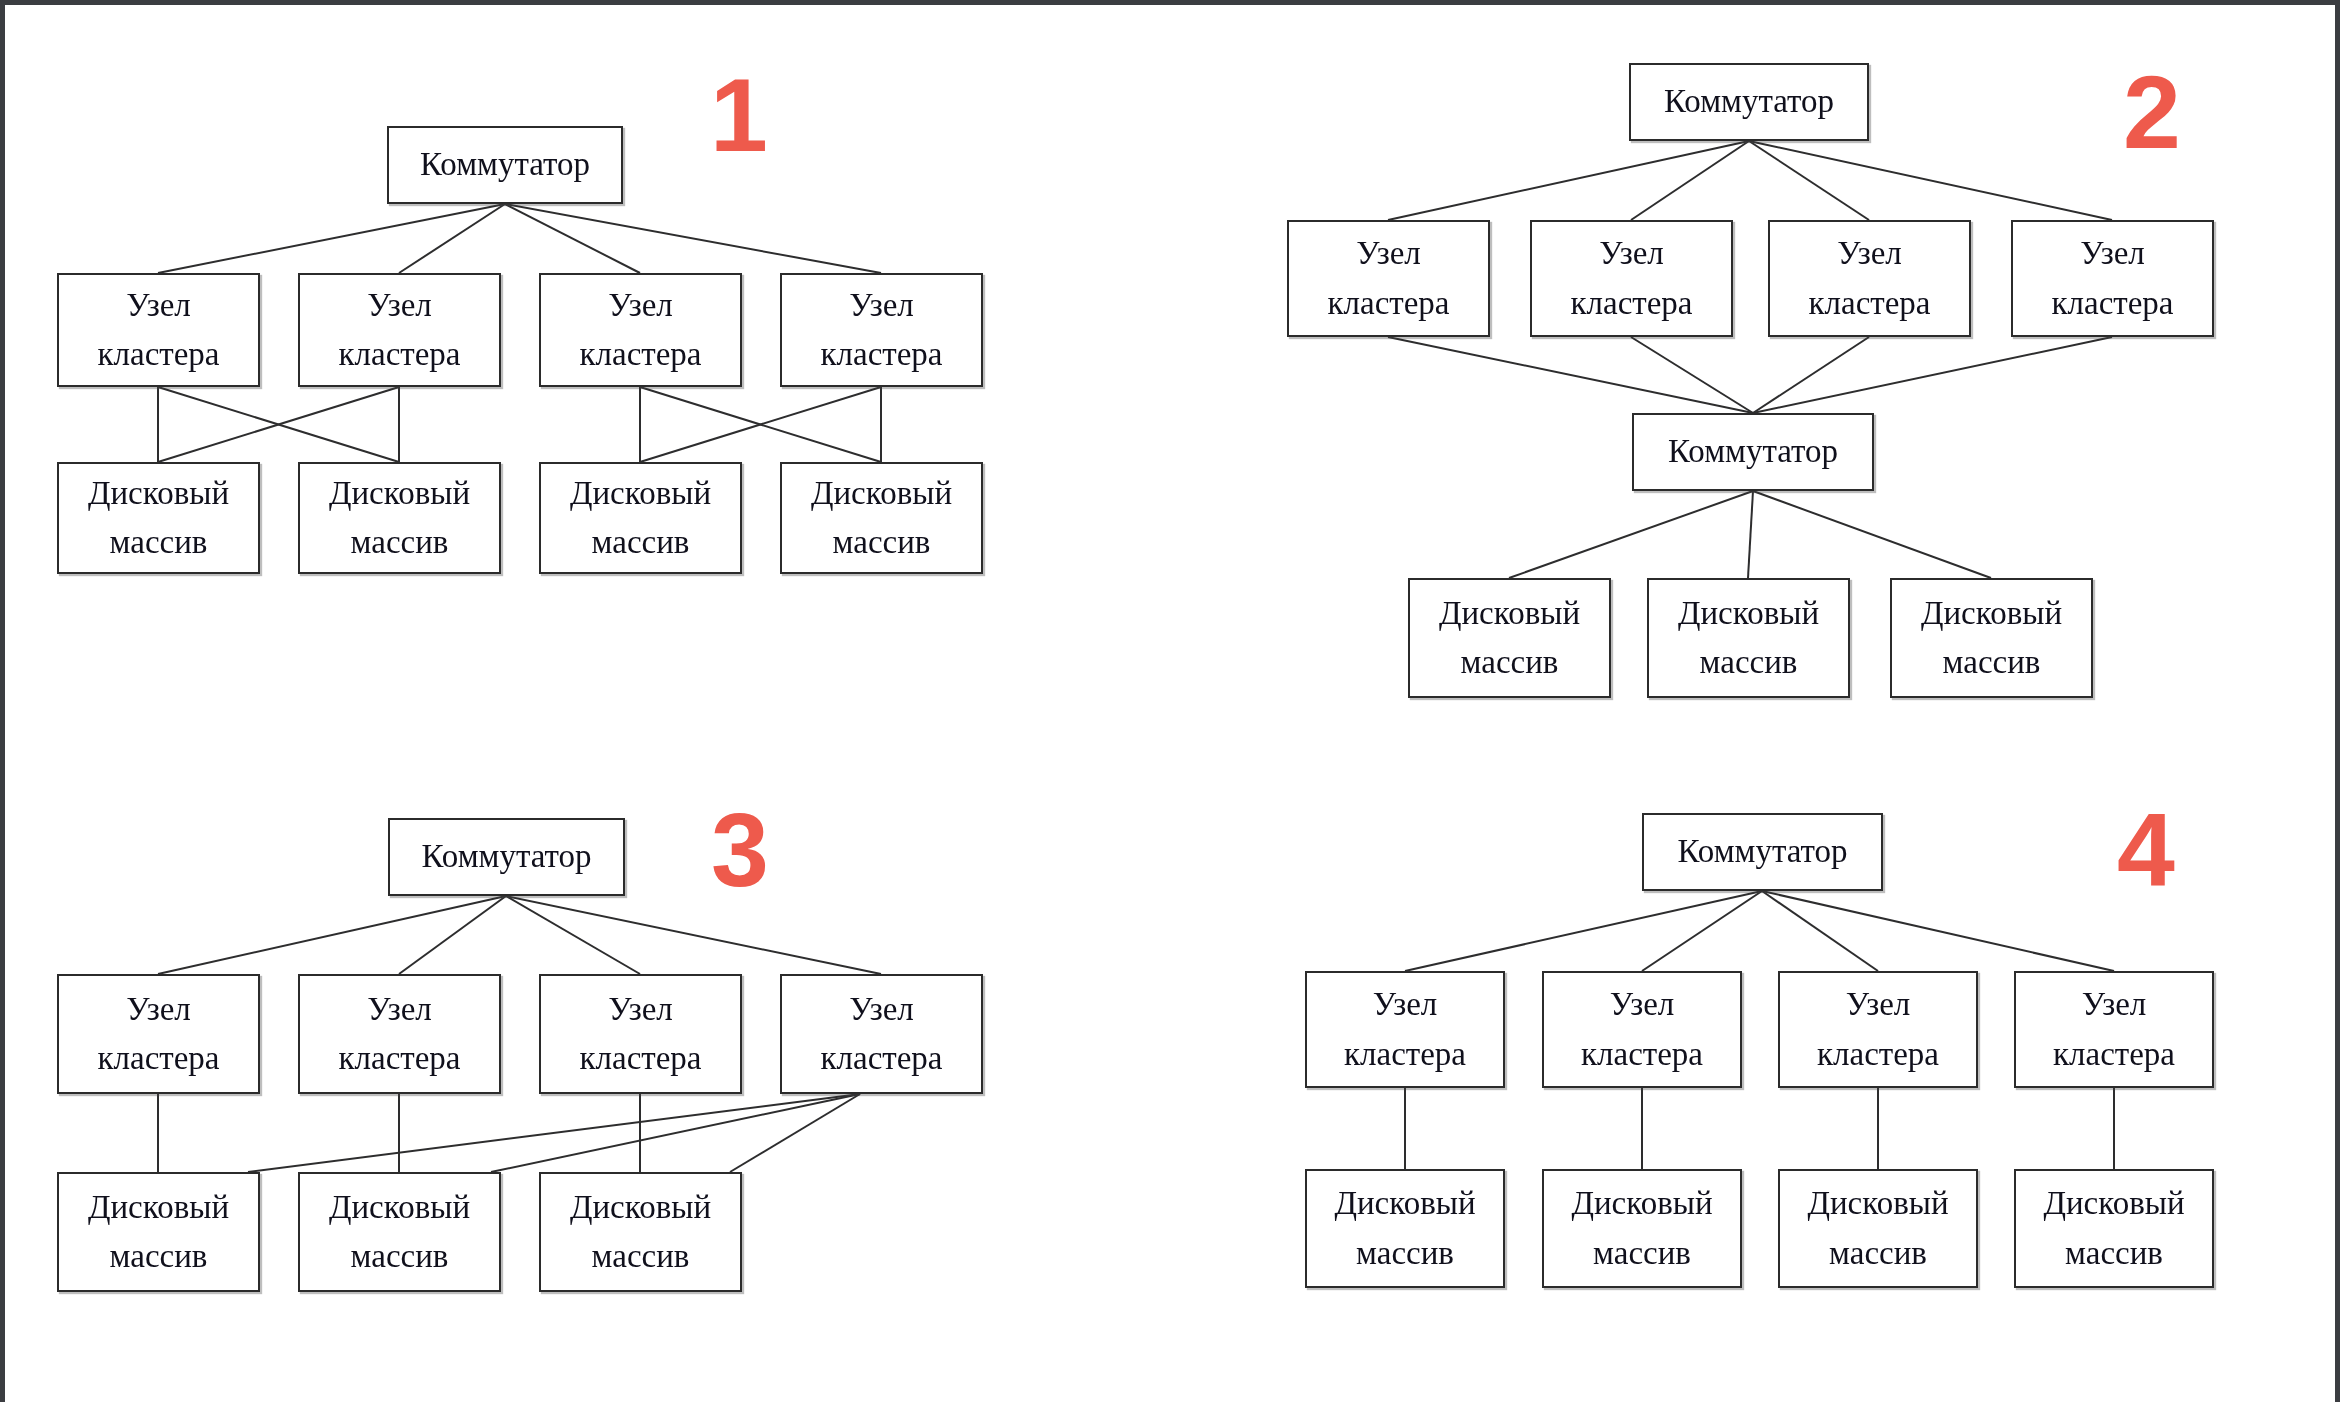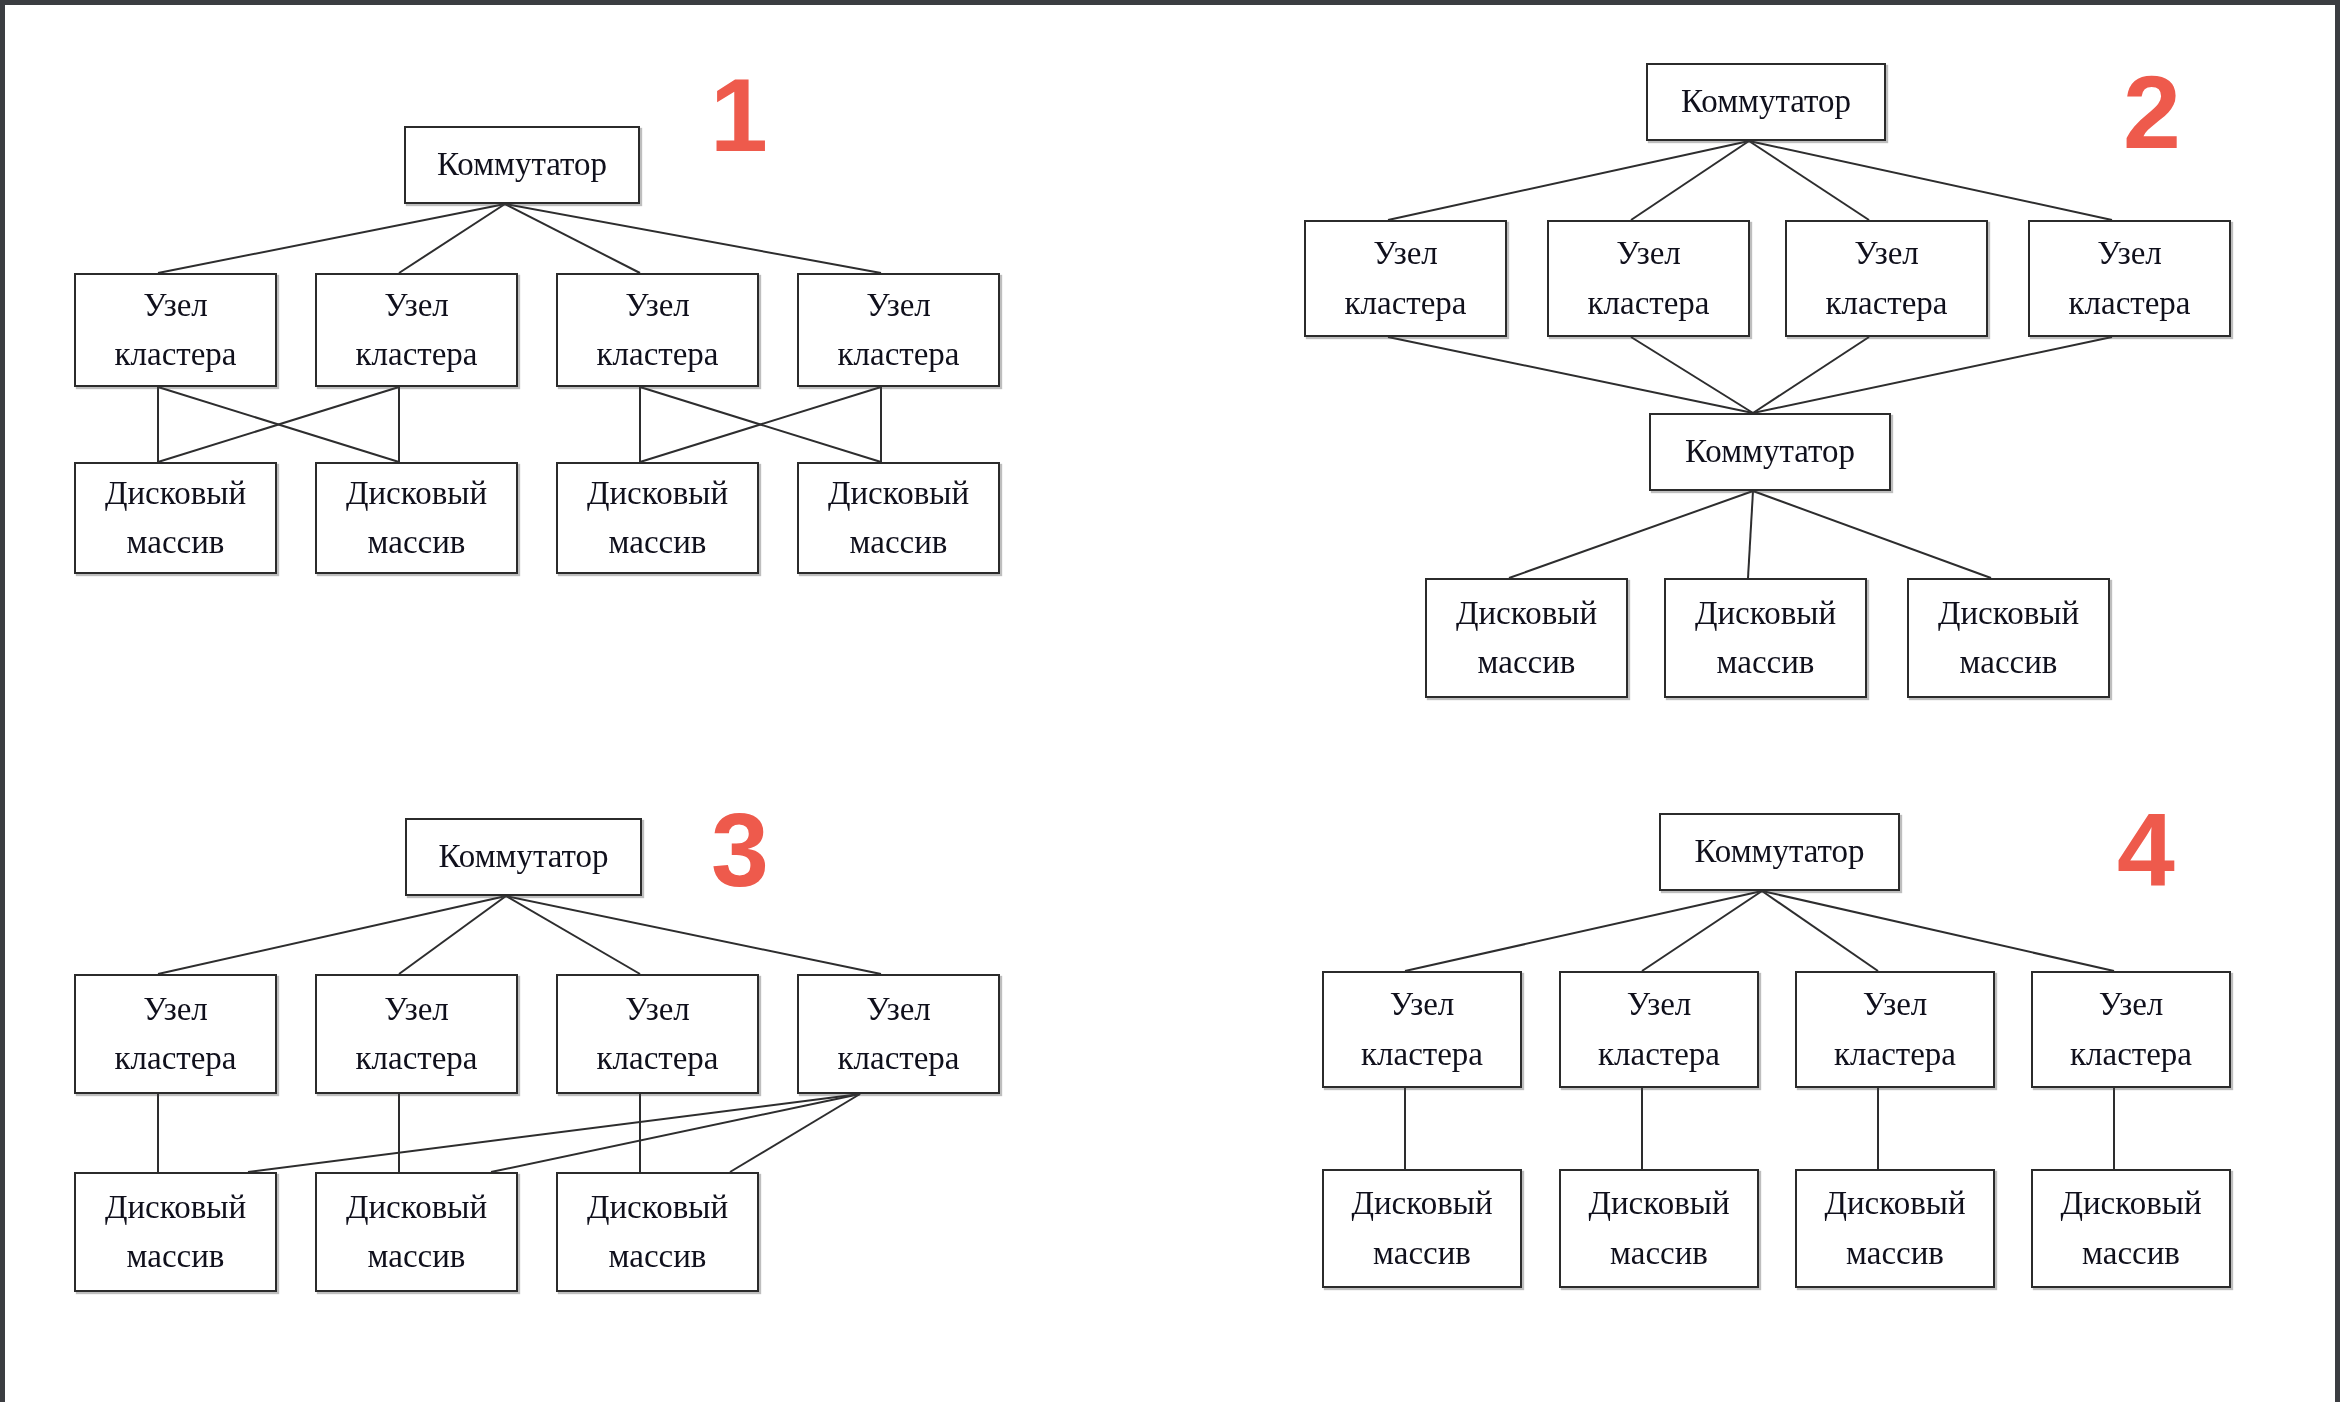--- a/index.html
+++ b/index.html
@@ -11,21 +11,20 @@
   }
   svg.wires { position:absolute; left:0; top:0; z-index:1; }
   svg.wires line { stroke:#2d2d2e; stroke-width:2; }
   .box {
     position:absolute; z-index:2; background:#ffffff;
     border:2.5px solid #2b2b2b; box-sizing:border-box;
     display:flex; align-items:center; justify-content:center;
     text-align:center; white-space:pre-line;
     font-size:33px; line-height:1.5; color:#10101c;
     box-shadow:2px 2px 1px rgba(70,70,70,0.35);
-    margin-left:17px;
   }
   .num {
     position:absolute; z-index:3;
     font-family:"Liberation Sans", sans-serif;
     font-size:104px; font-weight:600; line-height:1; color:#ee5a4c;
   }
 </style>
 </head>
 <body>
 

